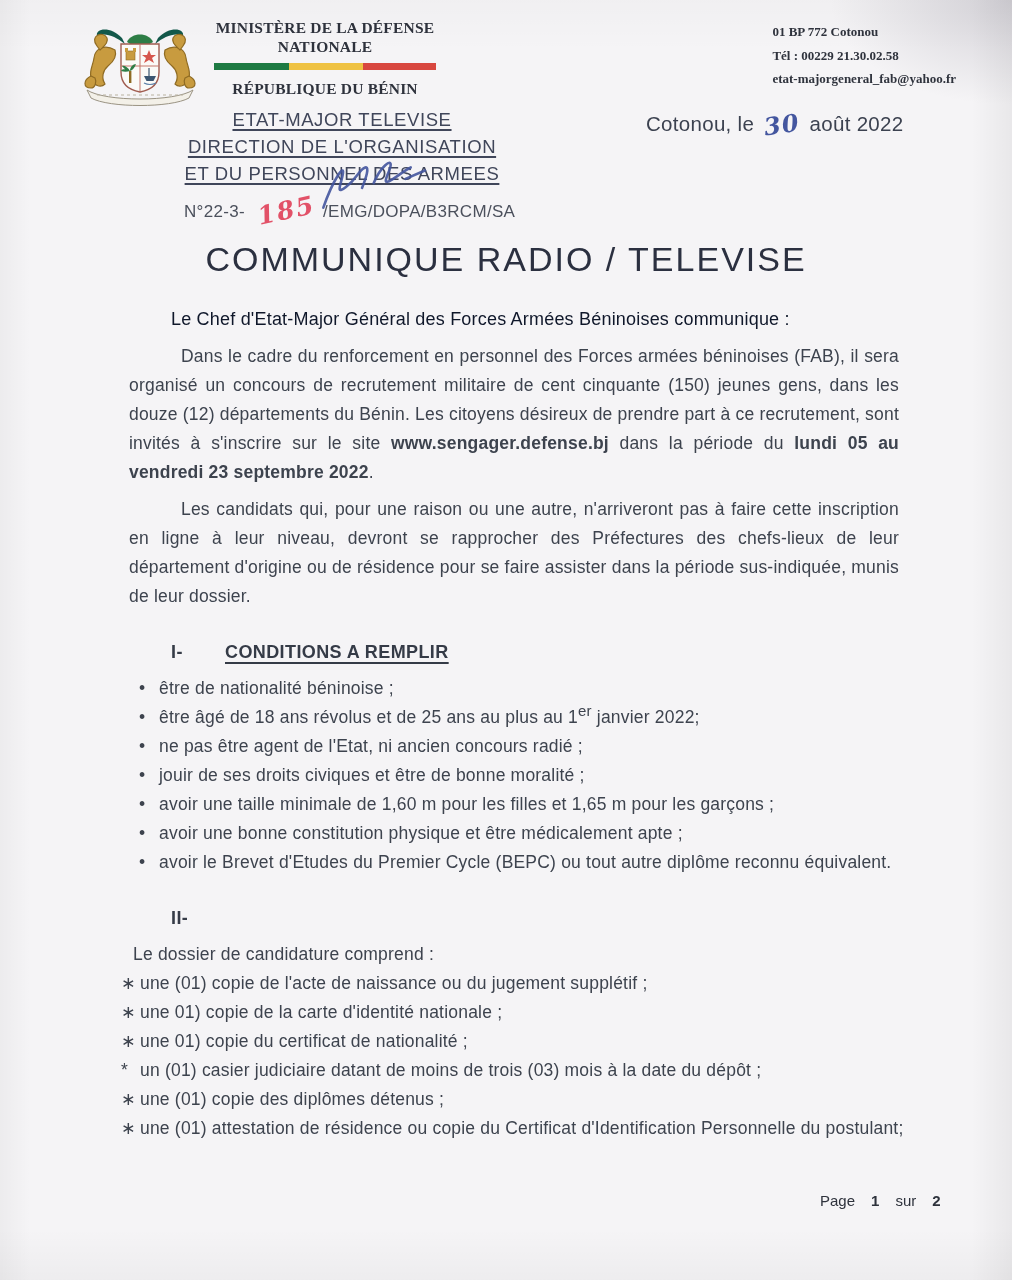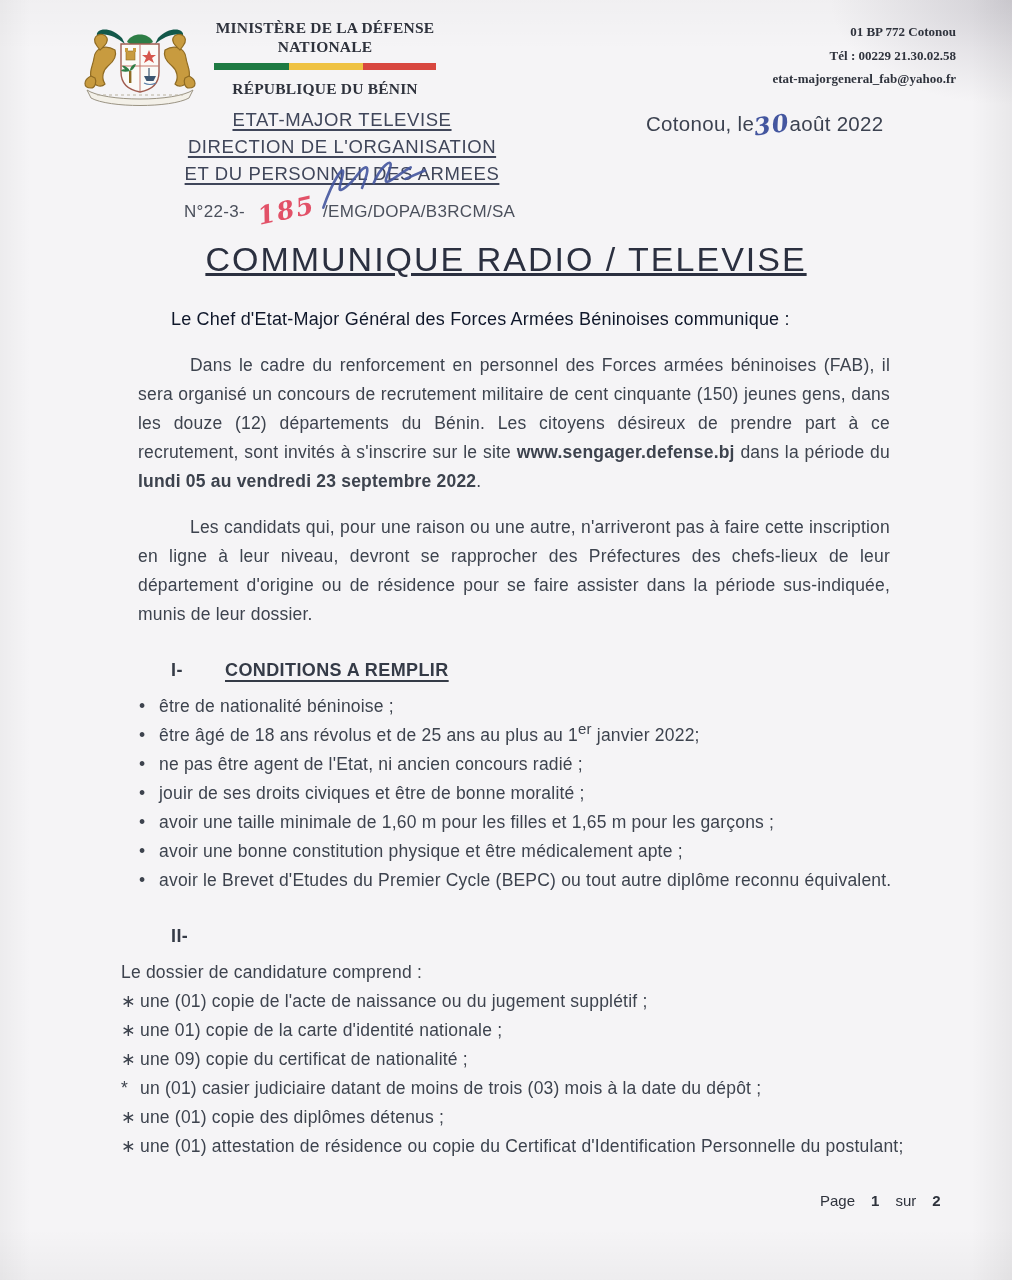--- a/index.html
+++ b/index.html
@@ -23,21 +23,21 @@
     font-family:"Liberation Serif", serif; font-weight:700;
     font-size:15.5px; line-height:19px; color:#2e323c; letter-spacing:.2px;
   }
   .flag-bar{display:flex; width:222px; height:7px; margin:7px auto 0;}
   .flag-bar span{height:100%;}
   .flag-bar span:nth-child(1){width:34%;}
   .flag-bar span:nth-child(2){width:33%;}
   .flag-bar span:nth-child(3){width:33%;}
   .republic{margin-top:9px;}
   .contact-block{
-    position:absolute; right:56px; top:20px; text-align:right;
+    position:absolute; right:56px; top:20px; text-align:left;
     font-family:"Liberation Serif", serif; font-weight:700;
     font-size:13px; line-height:23.5px; color:#2f333d;
   }
   .org-block{
     position:absolute; left:166px; top:106px; width:352px; text-align:center;
     font-size:18.5px; line-height:27px; letter-spacing:.6px; color:#40465a;
   }
   .org-block .u{
     text-decoration:underline; text-decoration-thickness:1.5px; text-underline-offset:3px;
   }
@@ -45,54 +45,54 @@
     position:absolute; left:184px; top:194px;
     font-size:17px; letter-spacing:.3px; color:#4b505c; white-space:nowrap;
   }
   .hand-red{
     display:inline-block; font-family:"DejaVu Serif", serif; font-style:italic; font-weight:700;
     font-size:25px; letter-spacing:2px; transform:rotate(-12deg) translateY(2px);
     margin:0 8px 0 12px;
   }
   .signature{position:absolute; left:316px; top:158px; transform:rotate(-4deg); opacity:.9;}
   .date-line{
-    position:absolute; left:646px; top:112px; display:flex; align-items:flex-start; 
+    position:absolute; left:646px; top:112px; display:flex; align-items:flex-start; gap:10px;
     font-size:20.5px; color:#3c4250; letter-spacing:.3px;
   }
   .hand-blue{
     display:inline-block; font-family:"DejaVu Serif", serif; font-style:italic; font-weight:700;
     font-size:24px; transform:rotate(-8deg); margin-top:-2px; letter-spacing:1px;
   }
   
   .doc-title{
     position:absolute; top:240px; left:0; width:100%; margin:0; text-align:center;
-    font-size:34px; font-weight:400; letter-spacing:2px; color:#2b3040;text-decoration:underline;
+    font-size:34px; font-weight:400; letter-spacing:2px; color:#2b3040;
   }
   .content{
     position:absolute; left:121px; top:305px; width:786px;
     font-size:17.5px; line-height:29px; letter-spacing:.2px; color:#3d434e;
   }
   .intro{margin:0 0 7px 50px; font-weight:400; font-size:18px; color:#0f172a;}
-  .para{margin:17px; text-align:justify; text-indent:52px;}
+  .para{margin:8px; text-align:justify; text-indent:52px;}
   .para + .para{margin-top:5px;}
   .b{font-weight:700;}
   .section-head{
     display:flex; margin:27px 0 7px 50px; font-weight:700; font-size:18px;
     color:#353b47; letter-spacing:.4px;
   }
   .section-head .numeral{width:54px;}
   .section-head .headline{
     text-decoration:underline; text-decoration-thickness:2px; text-underline-offset:4px;
   }
   ul.cond-list{list-style:none; margin:0; padding:0 0 0 18px;}
   ul.cond-list li{display:flex;}
   ul.cond-list .bullet{width:20px; flex:none;}
   ul.cond-list .txt{flex:1;}
   sup{font-size:15px; line-height:0;}
-  .lead{margin:2px 0 0 0;}
+  .lead{margin:2px 0 0 12px;}
   .doss-list{margin:0; padding:0;}
   .doss-item{display:flex;}
   .doss-item .marker{width:19px; flex:none;}
   .doss-item .txt{flex:1; text-align:justify;}
   
   .footer{
     position:absolute; left:820px; top:1192px; display:inline-flex; gap:16px;
     font-size:15px; color:#2e323c;
   }
   .footer .num{font-weight:700;}
@@ -225,21 +225,21 @@
       <div class="doss-item">
           <span class="marker">∗</span>
           <span class="txt">une (01) copie de l'acte de naissance ou du jugement supplétif ;</span>
         </div>
       <div class="doss-item">
           <span class="marker">∗</span>
           <span class="txt">une 01) copie de la carte d'identité nationale ;</span>
         </div>
       <div class="doss-item">
           <span class="marker">∗</span>
-          <span class="txt">une 09) copie du certificat de nationalité ;</span>
+          <span class="txt">une 01) copie du certificat de nationalité ;</span>
         </div>
       <div class="doss-item">
           <span class="marker">*</span>
           <span class="txt">un (01) casier judiciaire datant de moins de trois (03) mois à la date du dépôt ;</span>
         </div>
       <div class="doss-item">
           <span class="marker">∗</span>
           <span class="txt">une (01) copie des diplômes détenus ;</span>
         </div>
       <div class="doss-item">

